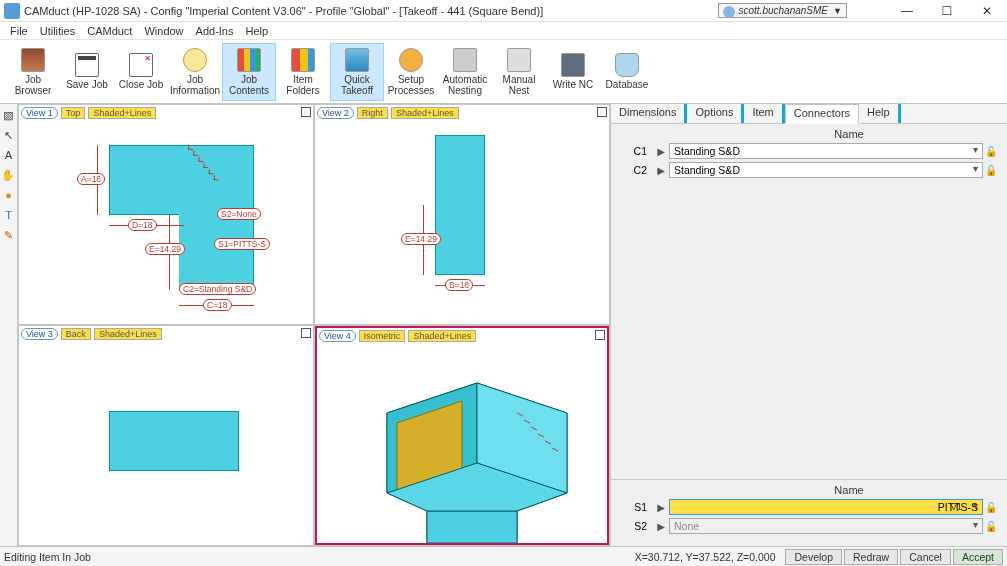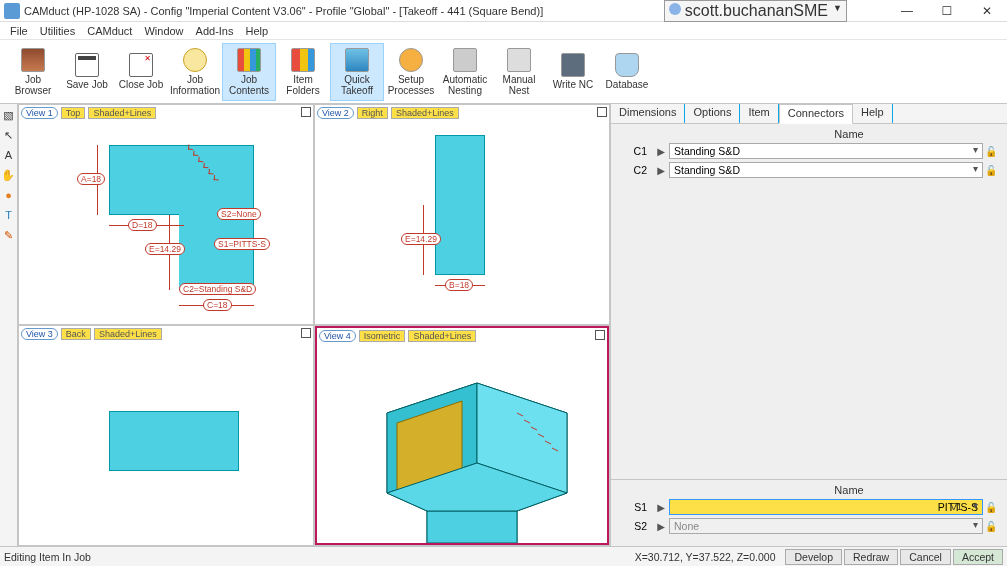--- a/index.html
+++ b/index.html
@@ -1,21 +1,21 @@
 <!DOCTYPE html>
 <html><head>
 <meta charset="utf-8">
 <style>
 * { box-sizing: border-box; margin: 0; padding: 0; font-family: "Segoe UI", Tahoma, sans-serif; }
 html, body { width: 1007px; height: 566px; overflow: hidden; background: #fff; }
 .titlebar { height: 22px; background: #fff; border-bottom: 1px solid #ddd; display: flex; align-items: center; font-size: 11px; color: #333; }
 .titlebar .app-icon { width: 16px; height: 16px; margin: 0 4px; background: #5b9bd5; border-radius: 2px; }
 .titlebar .title-text { flex: 0 0 auto; }
 .titlebar .spacer { flex: 1; }
-.titlebar .user-box { border: 1px solid #999; padding: 1px 18px 1px 20px; margin-right: 40px; font-size: 16px; position: relative; background: #f5f5f5; }
+.titlebar .user-box { border: 1px solid #999; padding: 1px 18px 1px 20px; margin-right: 40px; font-size: 10px; position: relative; background: #f5f5f5; font-style: italic; }
 .titlebar .user-box::before { content: ""; position: absolute; left: 4px; top: 2px; width: 12px; height: 12px; background: #8ab4e8; border-radius: 50%; }
 .titlebar .user-box::after { content: "▼"; position: absolute; right: 4px; top: 2px; font-size: 9px; color: #333; }
 .winbtns { display: flex; }
 .winbtn { width: 40px; height: 22px; display: flex; align-items: center; justify-content: center; font-size: 12px; color: #333; cursor: pointer; }
 
 .menubar { height: 18px; background: #fff; display: flex; align-items: center; font-size: 11px; color: #333; padding-left: 4px; border-bottom: 1px solid #e5e5e5; }
 .menubar span { padding: 0 6px; cursor: pointer; }
 
 .toolbar { height: 64px; background: #fff; border-bottom: 1px solid #c5c5c5; display: flex; align-items: center; padding: 2px 6px; }
 .tbtn { display: flex; flex-direction: column; align-items: center; justify-content: center; width: 54px; height: 58px; font-size: 10px; color: #333; text-align: center; border: 1px solid transparent; cursor: pointer; line-height: 1.1; }
@@ -46,21 +46,21 @@
 .vp-header span { border: 1px solid #aaa; background: #fde047; padding: 0 4px; color: #555; }
 .vp-header span:first-child { color: #2255aa; border-color: #6699cc; background:#fff;border-radius:6px; }
 .vp-sq { position: absolute; top: 2px; right: 2px; width: 10px; height: 10px; border: 1px solid #555; background:#fff; }
 .dim-label { position: absolute; font-size: 8.5px; color: #c0392b; border: 1px solid #c0392b; background: #fff; padding: 0 3px; white-space: nowrap; border-radius: 6px; }
 .shape-cyan { background: #4dd0e1; border: 1px solid #0097a7; position: absolute; }
 .dim-line-h { position:absolute; height:0; border-top:1px solid #c0392b; }
 .dim-line-v { position:absolute; width:0; border-left:1px solid #c0392b; }
 
 .right-panel { flex: 1; border-left: 1px solid #c5c5c5; display: flex; flex-direction: column; font-size: 11px; background:#efefef; }
 .tabs { display: flex; height: 20px; background: #f4f4f4; border-bottom: 1px solid #c5c5c5; }
-.tabs span { padding: 2px 8px; font-size: 11px; color: #333; border-right: 1px solid #0ea5e9; cursor:pointer; }
+.tabs span { padding: 2px 8px; font-size: 11px; color: #333; border-right: 3px solid #0ea5e9; cursor:pointer; }
 .tabs span.active { background: #fff; border: 1px solid #c5c5c5; border-bottom: 1px solid #fff; margin-bottom: -1px; }
 .conn-table { padding: 4px 6px; }
 .conn-header { text-align: center; font-size: 11px; color: #333; margin-left: 80px; margin-bottom: 2px; }
 .conn-row { display: flex; align-items: center; height: 18px; margin-bottom: 1px; }
 .conn-row .lbl { width: 36px; text-align: right; padding-right: 6px; font-size: 10.5px; }
 .conn-row .arrow { width: 16px; text-align: center; font-size: 10px; color: #555; }
 .conn-row .combo { flex: 1; border: 1px solid #aaa; background: #fff; font-size: 10.5px; padding: 1px 4px; position: relative; }
 .conn-row .combo::after { content: "▾"; position: absolute; right: 4px; top: 0; font-size: 10px; color: #555; }
 .conn-row .combo.highlight { background: #fde047; border-color: #3399ff; text-align: right; }
 .conn-row .lock { width: 18px; text-align: center; font-size: 10px; color: #555; }

